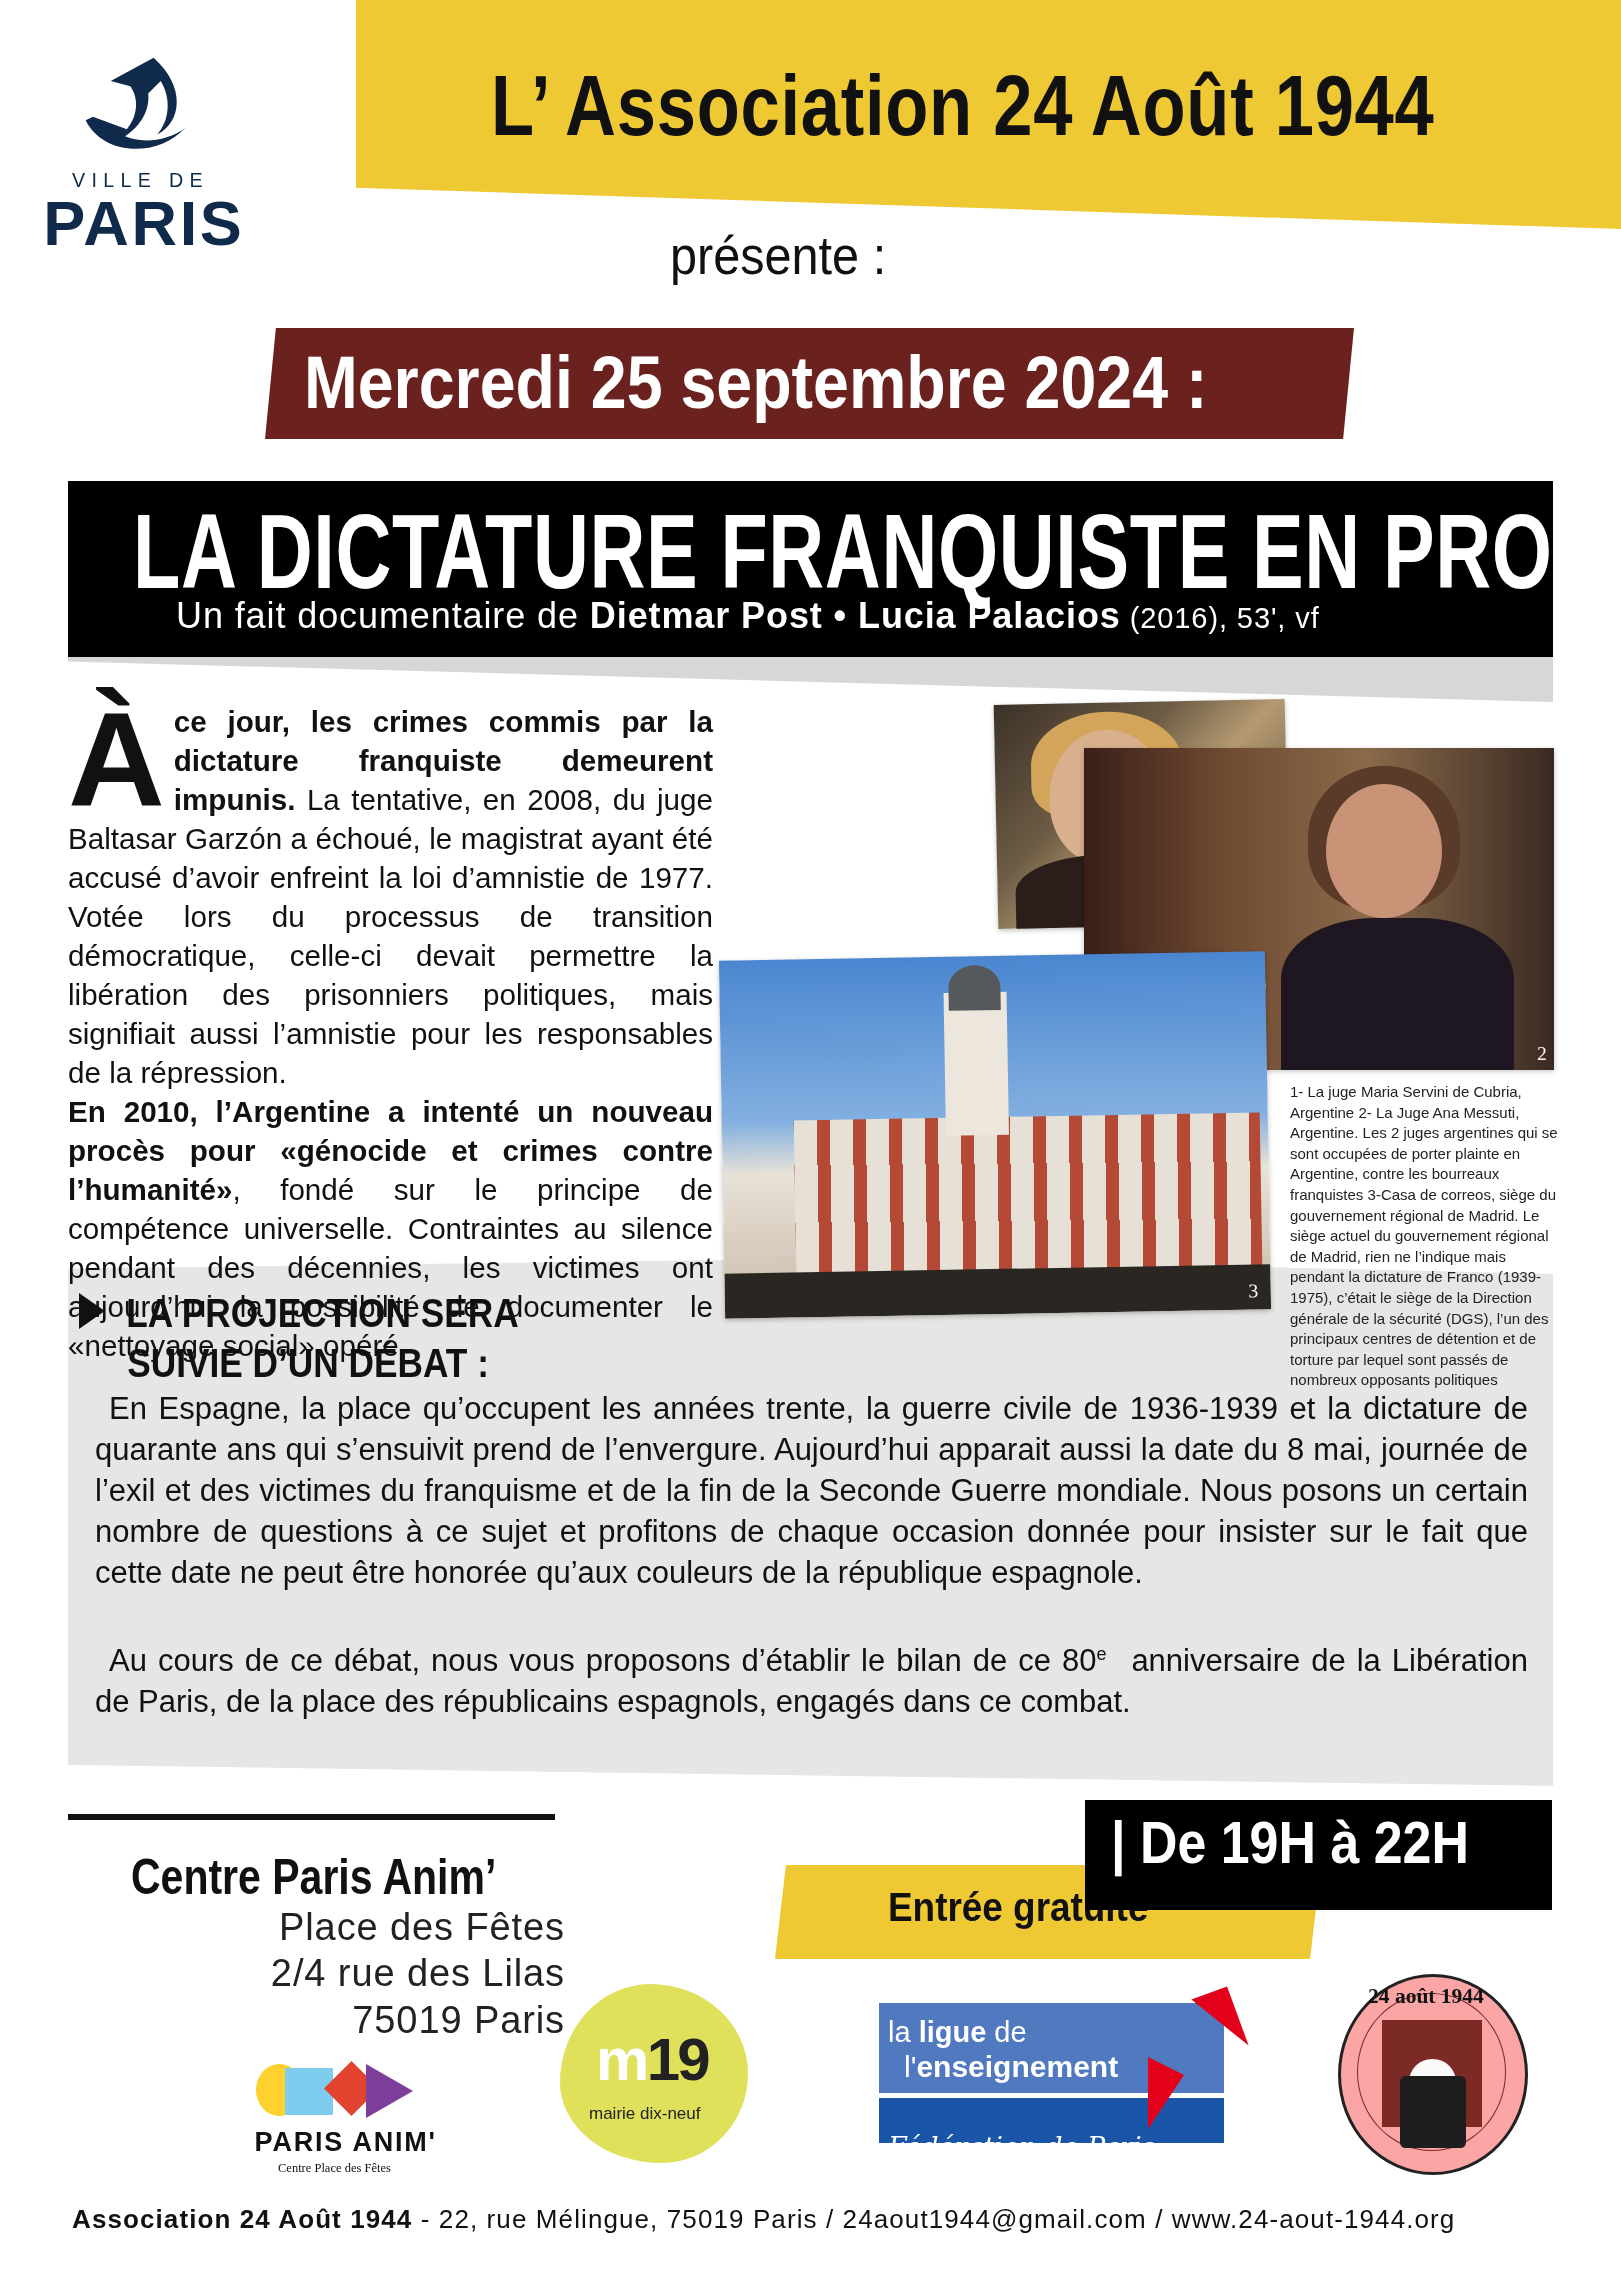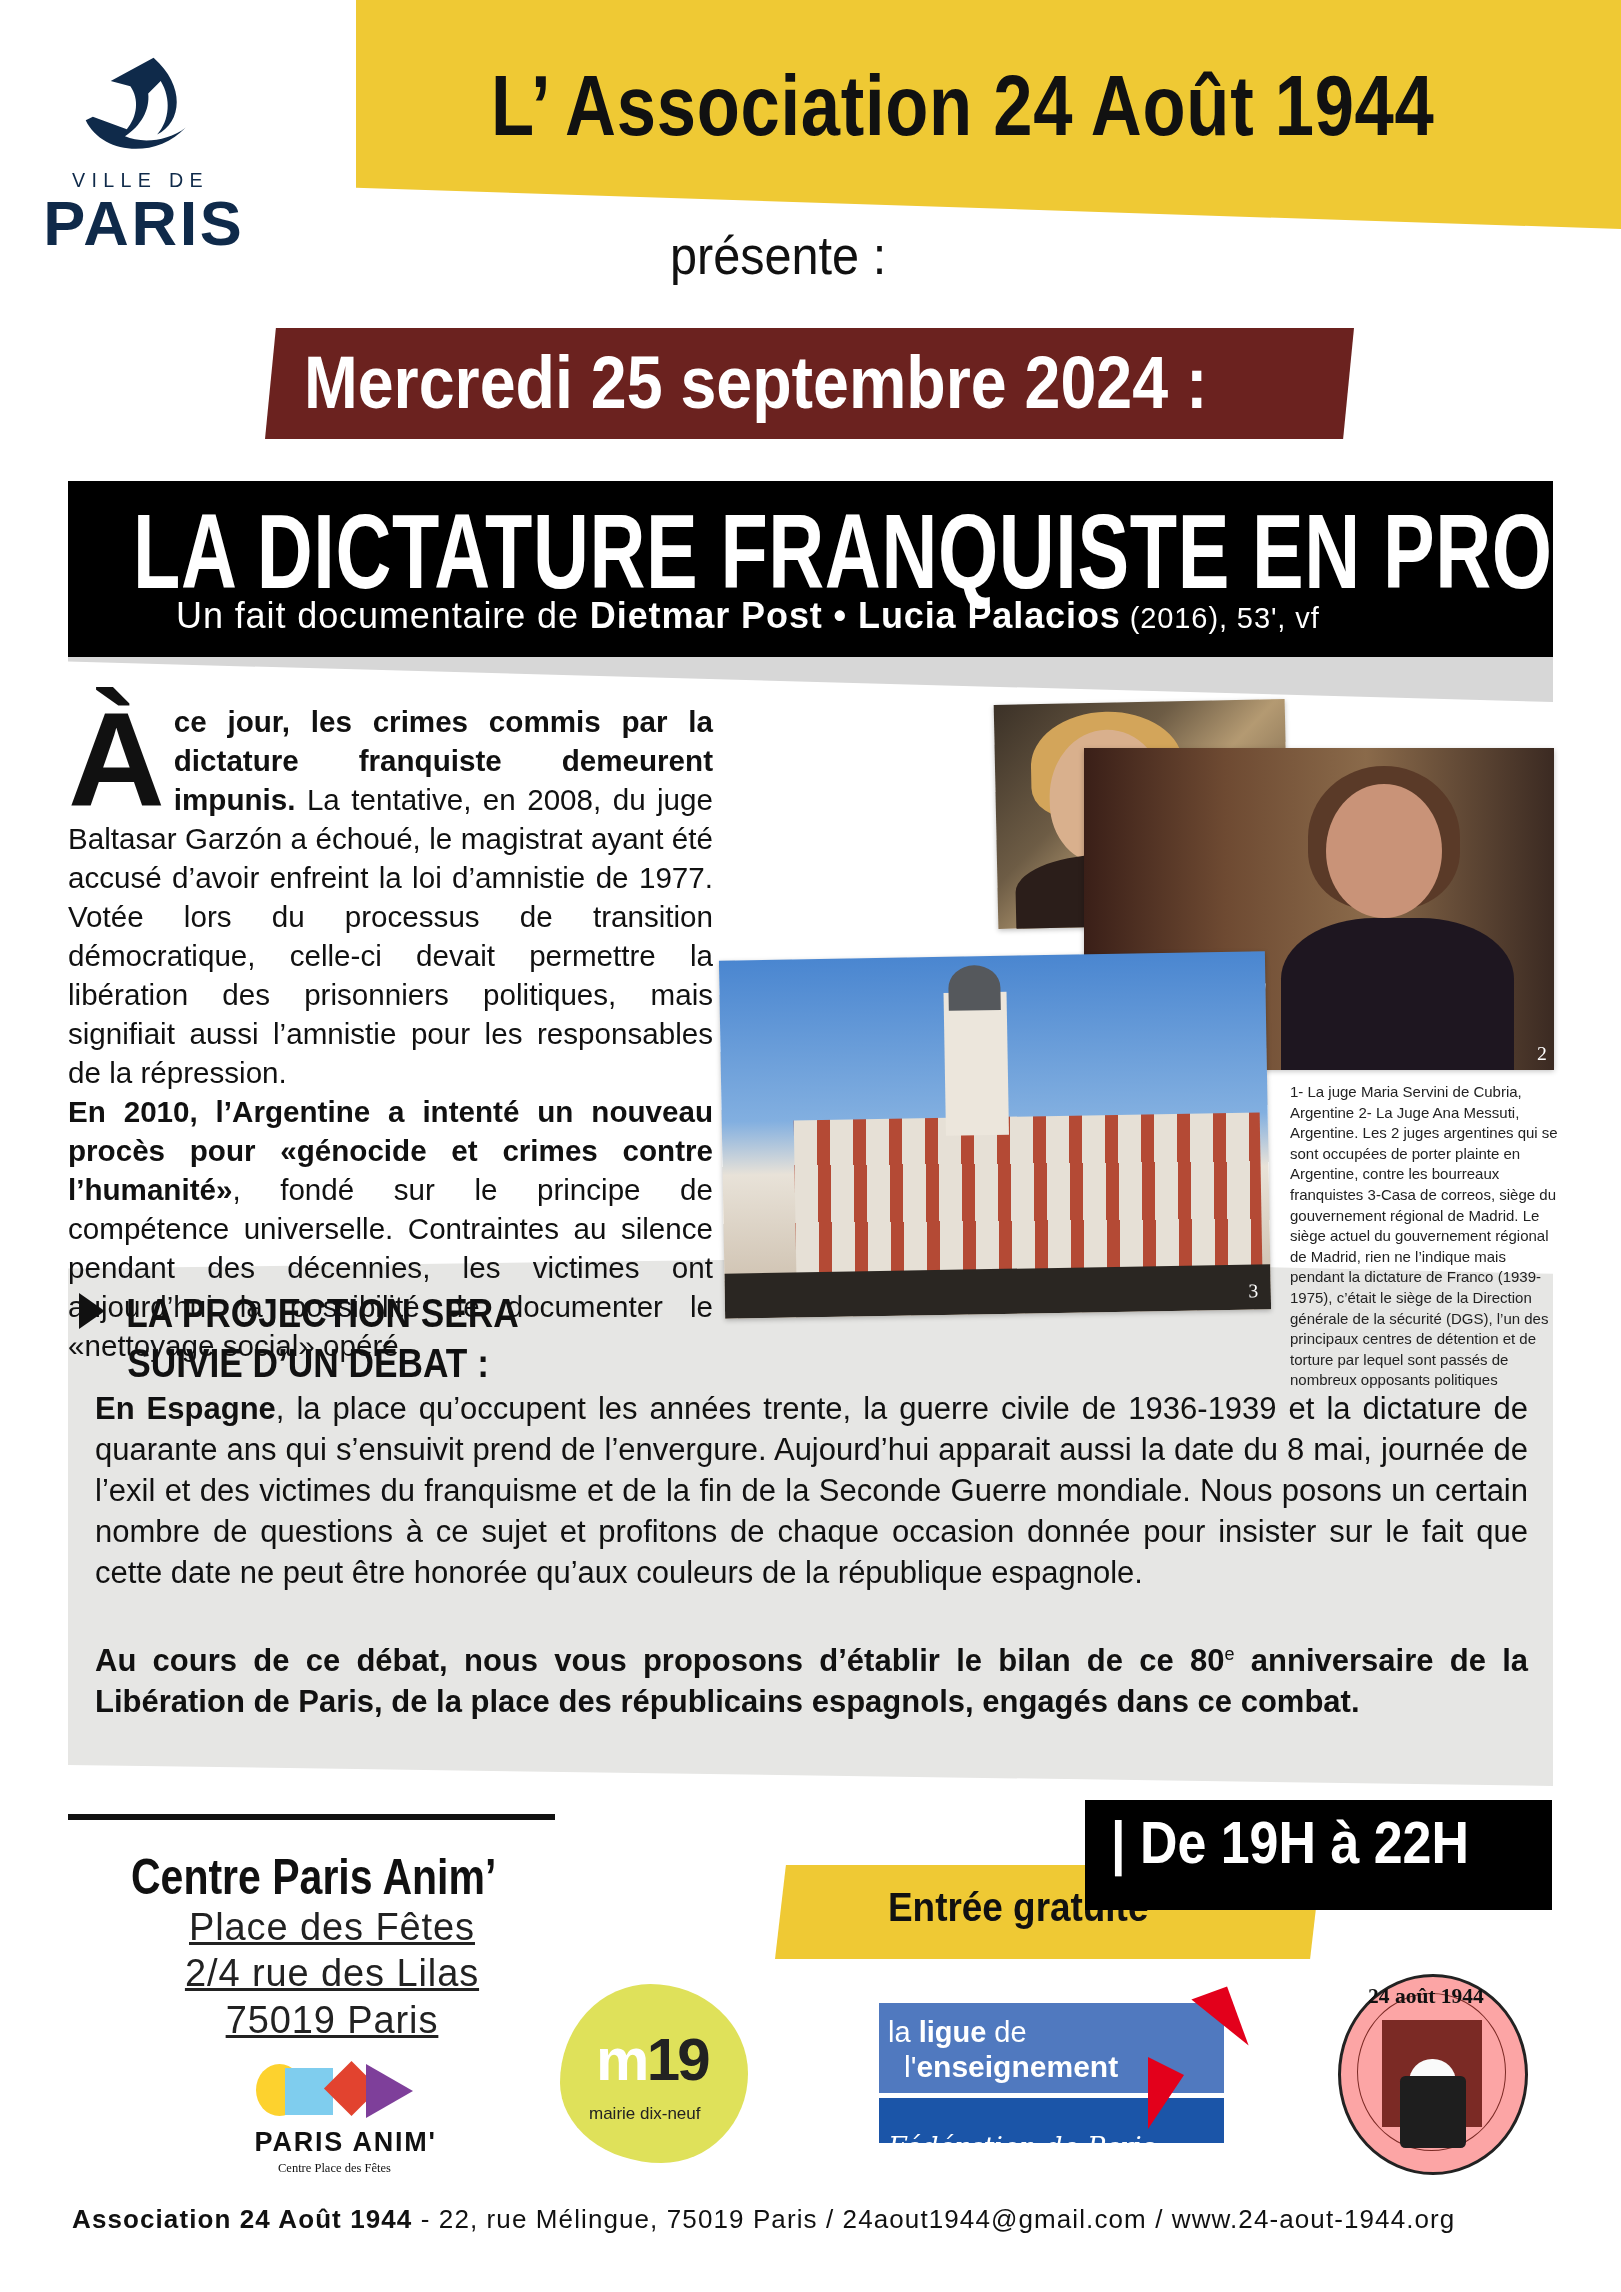--- a/index.html
+++ b/index.html
@@ -106,38 +106,38 @@
   .debate-head {
     left: 79px; top: 1288px; font-size: 41px; font-weight: 700; line-height: 50px;
     transform: scaleX(0.86); transform-origin: left top; white-space: nowrap;
   }
   .debate-head .arrow { display:inline-block; width:0; height:0; border-left: 30px solid #111; border-top: 18px solid transparent; border-bottom: 18px solid transparent; margin-right: 25px; vertical-align: -1.8px; }
   .debate-head .l2 { padding-left: 56px; }
   .debate-text {
     left: 95px; top: 1388px; width: 1433px; font-size: 31px; line-height: 41px;
     text-align: justify; color: #111;
   }
-  .debate-text b { font-weight: 700; }
+  .debate-text b { font-weight: 400; margin-left: 14px; }
   .debate-text sup { font-size: 18px; }
 
   
   .hr { left: 68px; top: 1814px; width: 487px; height: 6.3px; background: #111; }
   .time-box { left: 1085px; top: 1800px; width: 467px; height: 110px; background: #000; }
   .time-text {
     left: 1111px; top: 1809px; color: #fff; font-size: 59px; font-weight: 700; white-space: nowrap;
     transform: scaleX(0.88); transform-origin: left top;
   }
   .entry-banner {
     left: 775px; top: 1865px; width: 546px; height: 94px; background: #efc934;
     clip-path: polygon(2% 0, 100% 0, 98% 100%, 0 100%);
   }
   .entry-text { left: 888px; top: 1884px; font-size: 41px; font-weight: 700; transform: scaleX(0.9); transform-origin:left top; white-space: nowrap; }
 
   .venue-name { left: 131px; top: 1848px; font-size: 50px; font-weight: 700; transform: scaleX(0.82); transform-origin:left top; white-space: nowrap; }
-  .venue-line { font-size: 38px; color:#222; position:absolute; width: 466px; text-align:center; left: 99px; letter-spacing: 0.9px; text-decoration: underline; }
+  .venue-line { font-size: 38px; color:#222; position:absolute; width: 466px; text-align:right; left: 99px; letter-spacing: 0.9px; }
 
   
   .pa-logo { left: 251px; top: 2064px; width: 206px; height: 116px; }
   .pa-shapes { position:absolute; left:0; top:0; width:206px; height:54px; }
   .pa-circle { position:absolute; left:5.4px; top:0; width:47px; height:52px; border-radius:50%; background:#fdd22e; }
   .pa-square { position:absolute; left:34px; top:3.6px; width:48px; height:47px; background:#7fcdee; }
   .pa-diamond { position:absolute; left:81px; top:5.4px; width:39px; height:39px; background:#e2432f; transform: rotate(45deg); }
   .pa-tri { position:absolute; left:115px; top:0; width:0; height:0; border-left: 47px solid #7e3f9a; border-top: 27px solid transparent; border-bottom: 27px solid transparent; }
   .pa-name { position:absolute; left:3.6px; top:63px; font-size:27px; font-weight:700; letter-spacing: 1.8px; }
   .pa-sub { position:absolute; left:27px; top:97px; font-size:12.5px; font-family:"Liberation Serif", serif; }

